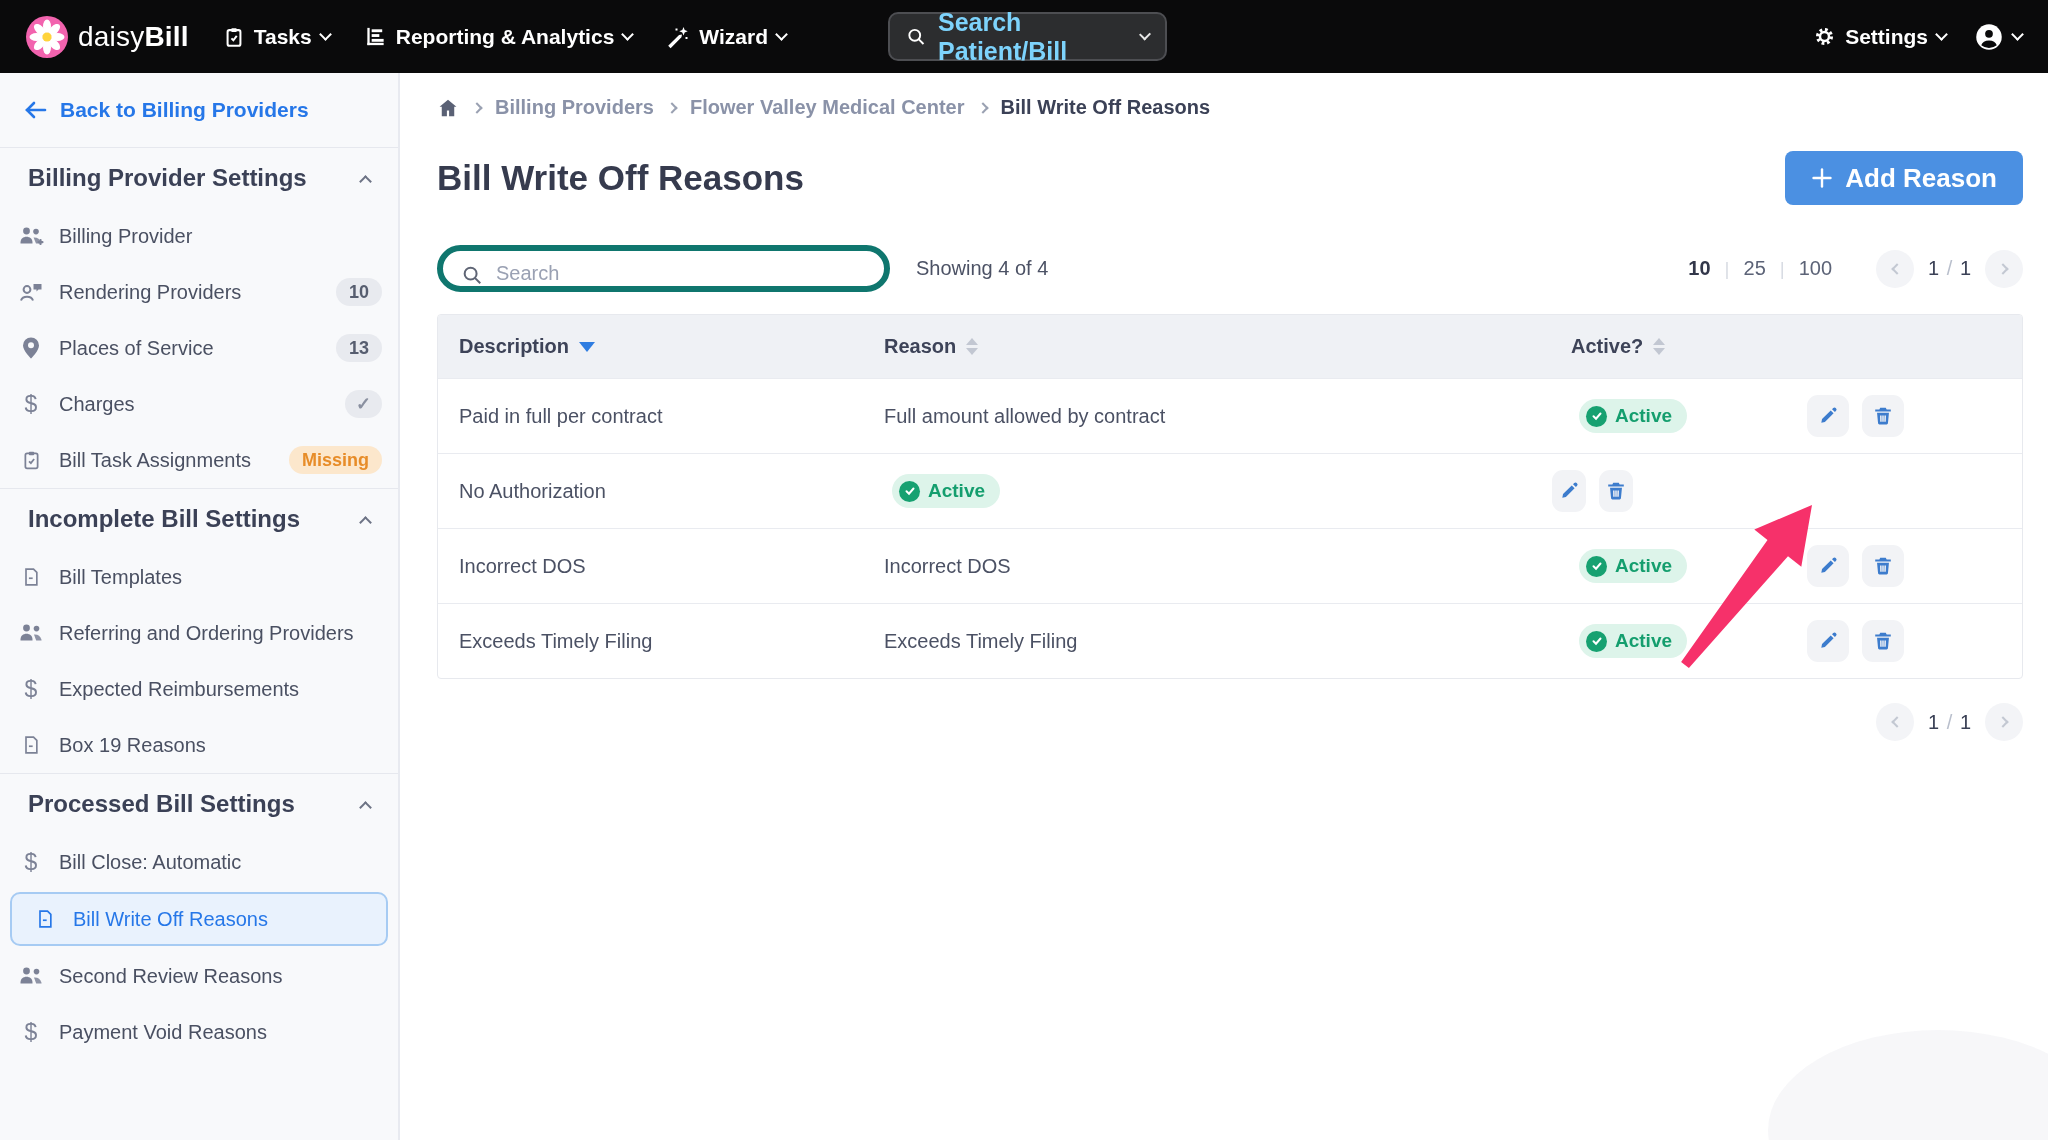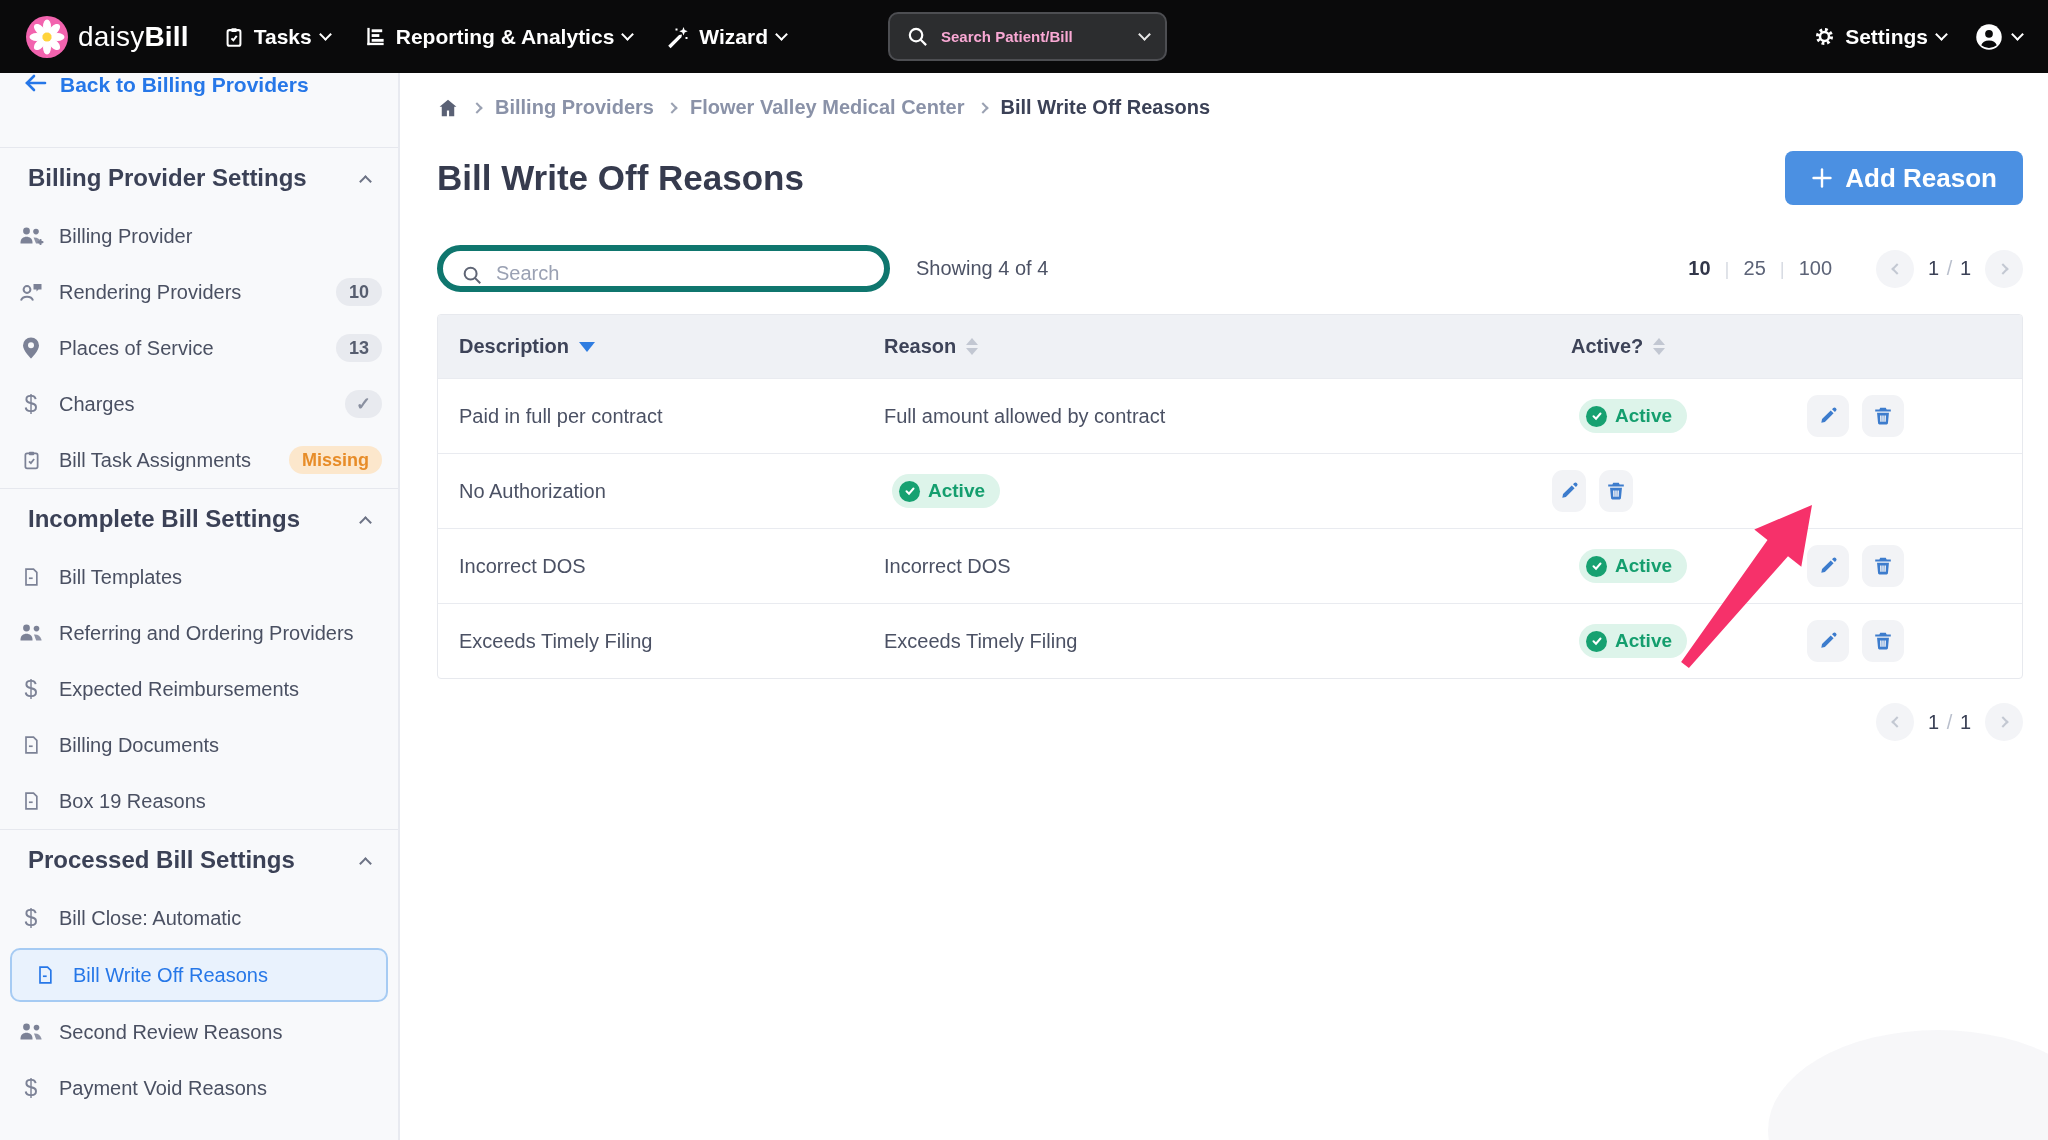--- a/index.html
+++ b/index.html
@@ -14,30 +14,30 @@
   .brand-text b{font-weight:700;}
   .nav-items{display:flex;align-items:center;gap:34px;margin-left:34px;}
   .nav-item{display:flex;align-items:center;gap:9px;font-size:21px;font-weight:700;color:#fff;cursor:pointer;white-space:nowrap;}
   .nicon{display:flex;align-items:center;}
   .chv{display:inline-block;width:9px;height:9px;border-right:2.5px solid currentColor;border-bottom:2.5px solid currentColor;}
   .chv.down{transform:rotate(45deg);margin-top:-4px;}
   .chv.up{transform:rotate(-135deg);margin-top:6px;}
   .chv.right{transform:rotate(-45deg);}
   .chv.left{transform:rotate(135deg);}
   .nav-search{position:absolute;left:888px;top:12px;width:279px;height:49px;background:#2c2d2f;border:2px solid #4d4e52;border-radius:10px;display:flex;align-items:center;gap:12px;padding:0 16px;cursor:pointer;}
-  .nav-search span{font-size:15px;font-weight:700;color:#f9a8d4;}
+  .nav-search span{font-size:25px;font-weight:700;color:#7dd3fc;}
   .nav-search .chv{color:#e8e8e8;}
   .nav-right{margin-left:auto;display:flex;align-items:center;gap:28px;}
 
   
   .shell{display:flex;height:1067px;}
 
   
   aside.sidebar{width:400px;min-width:400px;background:#f8f9fb;border-right:2px solid #e8eaf0;overflow:hidden;}
-  .back-link{display:flex;align-items:flex-start;gap:12px;height:74px;padding:0 24px;color:#2677e8;font-size:21px;font-weight:700;cursor:pointer;}
+  .back-link{display:flex;align-items:center;gap:12px;height:74px;padding:0 24px;color:#2677e8;font-size:21px;font-weight:700;cursor:pointer;}
   .sb-divider{height:1px;background:#e6e8ee;}
   .sb-header{display:flex;align-items:center;justify-content:space-between;height:60px;padding:0 28px;font-size:24px;font-weight:700;color:#3b4156;cursor:pointer;}
   .sb-header .chv{color:#6d7385;}
   .sb-item{display:flex;align-items:center;height:56px;padding:0 16px;font-size:20px;color:#4a5062;cursor:pointer;}
   .sicon{width:30px;display:flex;justify-content:center;margin-right:13px;color:#7c8296;flex:none;}
   .dollar{font-size:23px;font-weight:400;color:#7c8296;}
   .sb-label{white-space:nowrap;}
   .pill{margin-left:auto;background:#e8eaef;color:#565d6f;font-size:18px;font-weight:700;border-radius:15px;padding:5px 13px;line-height:1;}
   .pill.check{color:#8a90a0;padding:5px 11px;}
   .pill.missing{background:#fce7cc;color:#e78c28;}
@@ -289,29 +289,20 @@
         <span class="sicon dollar">$</span>
         <span class="sb-label">Expected Reimbursements</span>
       </div>
       <div class="sb-item">
         <span class="sicon">
           <svg width="20" height="24" viewBox="0 0 24 24" fill="none" stroke="#7c8296" stroke-width="2">
             <path d="M6 2.5h9l4 4v15H6z"></path>
               <line x1="9.5" y1="13.5" x2="14" y2="13.5"></line>
           </svg>
         </span>
-        <span class="sb-label">Billing Documents</span>
-      </div>
-      <div class="sb-item">
-        <span class="sicon">
-          <svg width="20" height="24" viewBox="0 0 24 24" fill="none" stroke="#7c8296" stroke-width="2">
-            <path d="M6 2.5h9l4 4v15H6z"></path>
-              <line x1="9.5" y1="13.5" x2="14" y2="13.5"></line>
-          </svg>
-        </span>
         <span class="sb-label">Box 19 Reasons</span>
       </div>
 
       <div class="sb-divider"></div>
 
       <div class="sb-header">
         <span>Processed Bill Settings</span>
         <i class="chv up"></i>
       </div>
       <div class="sb-item">

